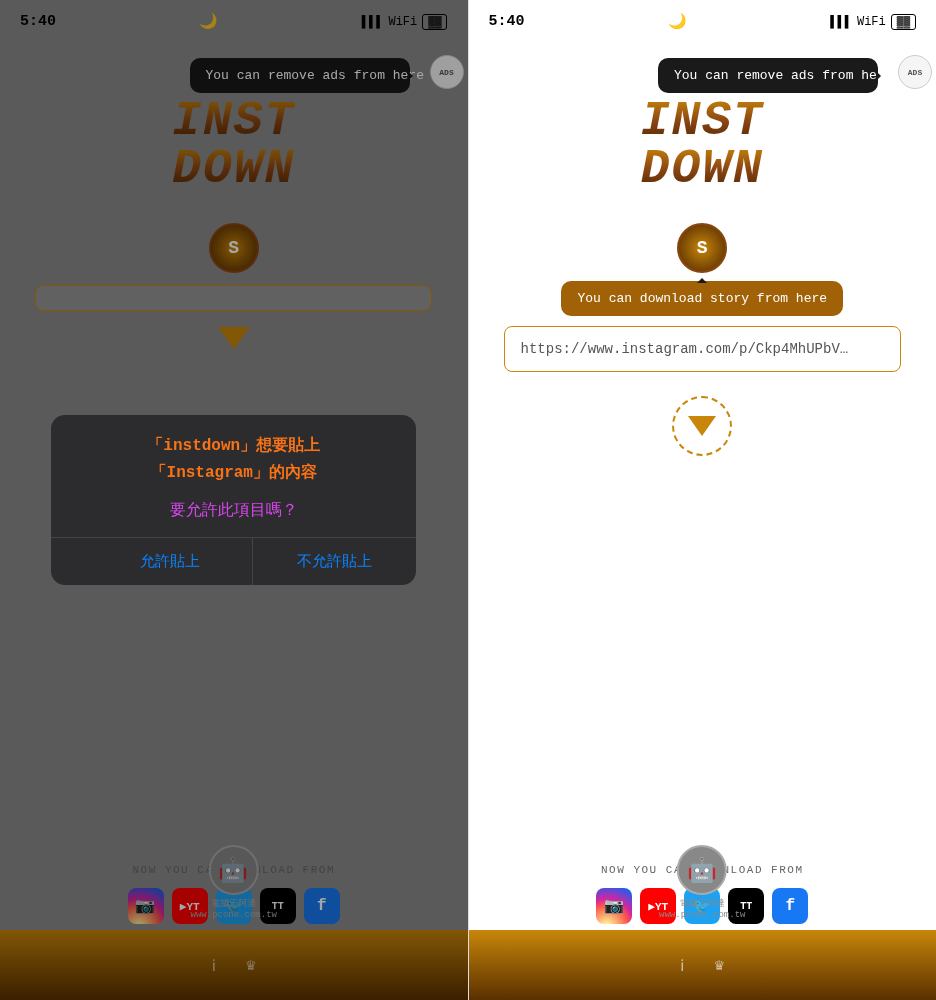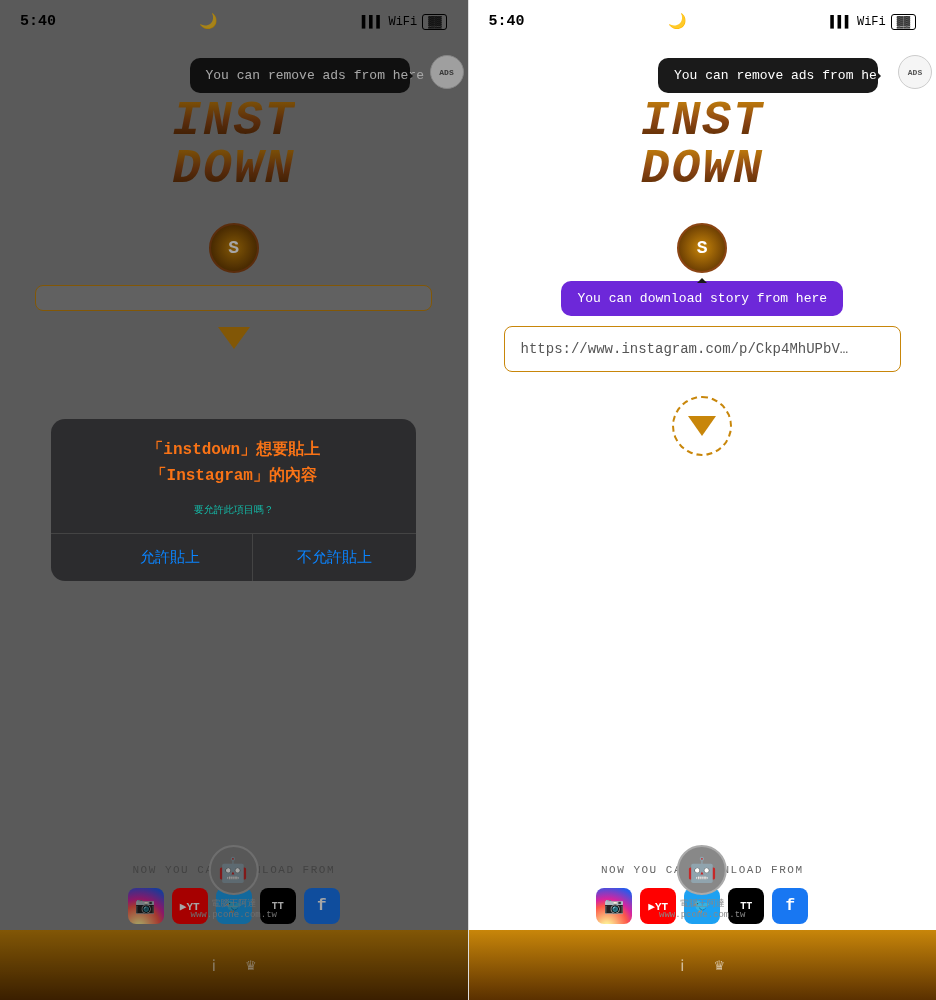--- a/index.html
+++ b/index.html
@@ -275,22 +275,22 @@
 
     .dialog-title {
       font-size: 16px;
       font-weight: 600;
       color: #f97316;
       margin-bottom: 4px;
       line-height: 1.4;
     }
 
     .dialog-subtitle {
-      font-size: 10px;
-      color: #14b8a6;
+      font-size: 16px;
+      color: #d946ef;
       margin-top: 16px;
     }
 
     .dialog-buttons {
       display: flex;
       border-top: 1px solid #444;
       margin-top: 16px;
       padding-left: 37px;
     }
 
@@ -304,21 +304,21 @@
       cursor: pointer;
     }
 
     .dialog-btn:first-child {
       border-right: 1px solid #444;
     }
 
     
     .story-tooltip {
       position: relative;
-      background: #6d28d9;
+      background: #a16207;
       color: #fff;
       padding: 10px 16px;
       border-radius: 10px;
       font-size: 13px;
       font-weight: 500;
       margin-top: 8px;
       z-index: 10;
     }
 
     .story-tooltip::before {

